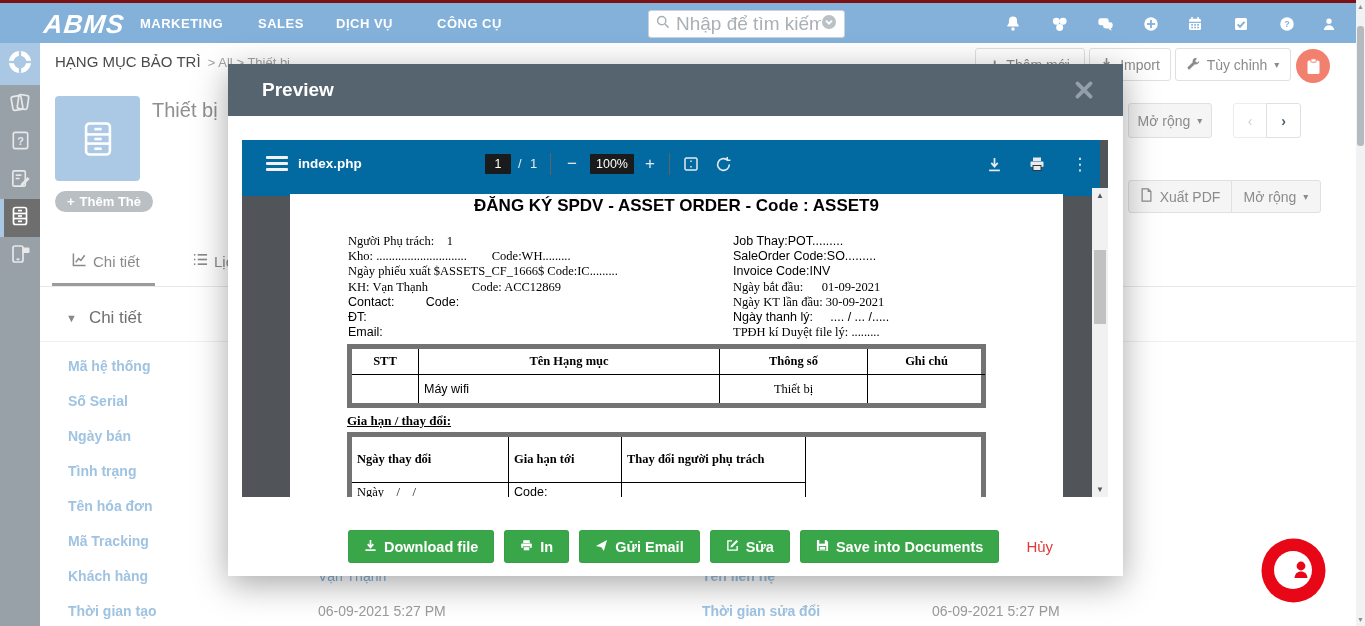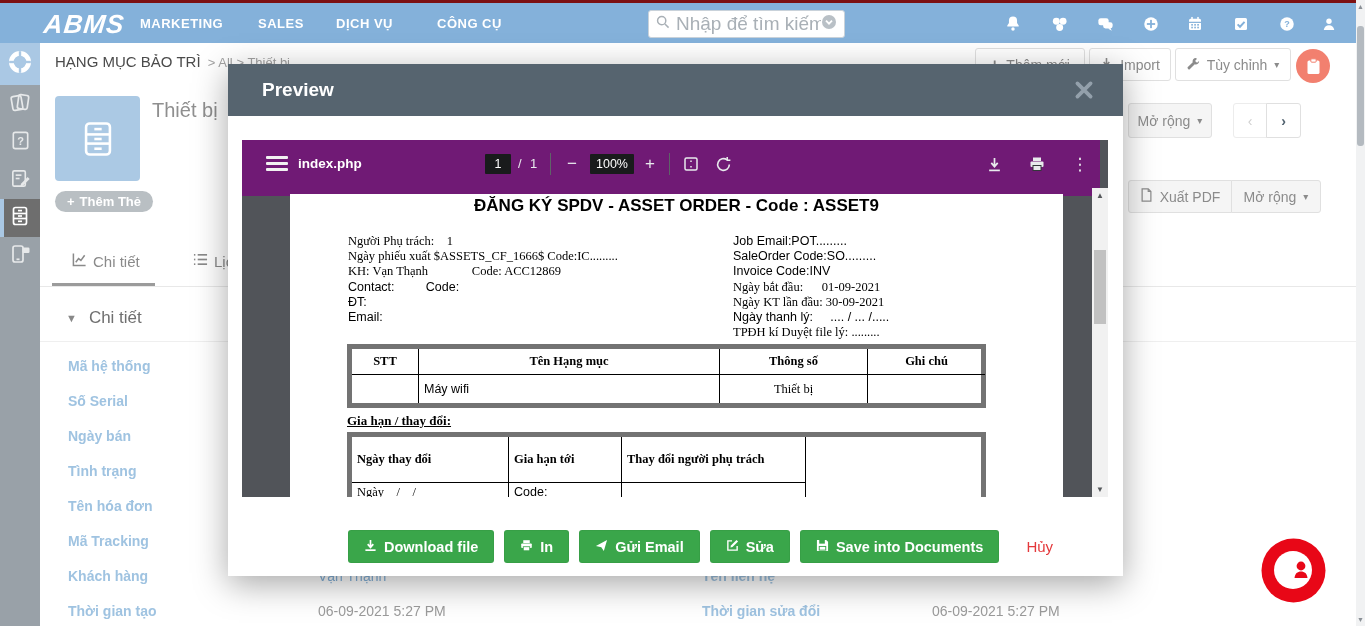--- a/index.html
+++ b/index.html
@@ -61,21 +61,21 @@
   
   #modal{position:absolute;left:228px;top:64px;width:895px;height:512px;background:#fff;
     box-shadow:0 8px 32px rgba(0,0,0,.35);z-index:20}
   #mhead{position:absolute;left:0;top:0;right:0;height:52px;background:#56646f;display:flex;
     align-items:center;padding:0 28px 0 34px}
   #mtitle{color:#fff;font-size:19px;font-weight:bold}
   #mclose{margin-left:auto;cursor:pointer;width:22px;height:22px}
 
   
   #pdf{position:absolute;left:14px;top:76px;width:866px;height:357px;background:#515459}
-  #ptb{position:absolute;left:0;top:0;right:8px;height:56px;background:#701a75;color:#f1f1f1}
+  #ptb{position:absolute;left:0;top:0;right:8px;height:56px;background:#0369a1;color:#f1f1f1}
   .pham{position:absolute;left:24px;top:16px;width:22px;height:16px;cursor:pointer}
   .pham i{display:block;height:2.6px;background:#f1f1f1;margin-bottom:3.5px;border-radius:1px}
   #pfile{position:absolute;left:56px;top:16px;font-size:13.5px;font-weight:bold;color:#fff}
   .pbox{position:absolute;top:14px;height:20px;background:#191b1c;color:#fff;font-size:12.5px;
     display:flex;align-items:center;justify-content:center;border-radius:1px}
   .ptxt{position:absolute;top:16px;font-size:13px;color:#e8eaed}
   .pdiv{position:absolute;top:13px;width:1px;height:22px;background:#5f6368}
   .pbtn{position:absolute;top:12px;width:24px;height:24px;display:flex;align-items:center;
     justify-content:center;cursor:pointer;color:#e8eaed;font-size:17px}
   #pcontent{position:absolute;left:0;top:48px;right:0;bottom:0;overflow:hidden}
@@ -433,28 +433,29 @@
         </span>
         <span class="pbtn" style="left:826px">⋮</span>
       </div>
 
       <div id="pcontent">
         <div id="docpage">
           <div id="doctitle">ĐĂNG KÝ SPDV - ASSET ORDER - Code : ASSET9</div>
 
           <div class="doccol" style="left:58px">
             <span class="serif">Người Phụ trách:    1</span>
+            <span class="serif">Kho: .............................        Code:WH.........</span>
             <span class="serif">Ngày phiếu xuất $ASSETS_CF_1666$ Code:IC.........</span>
             <span class="serif">KH: Vạn Thạnh              Code: ACC12869</span>
             <span class="sans">Contact:         Code:</span>
             <span class="sans">ĐT:</span>
             <span class="sans">Email:</span>
           </div>
           <div class="doccol" style="left:443px">
-            <span class="sans">Job Email:POT.........</span>
+            <span class="sans">Job Thay:POT.........</span>
             <span class="sans">SaleOrder Code:SO.........</span>
             <span class="sans">Invoice Code:INV</span>
             <span class="serif">Ngày bắt đầu:      01-09-2021</span>
             <span class="serif">Ngày KT lần đầu: 30-09-2021</span>
             <span class="sans">Ngày thanh lý:     .... / ... /.....</span>
             <span class="serif">TPĐH kí Duyệt file lý: .........</span>
           </div>
 
           <div class="dtable" style="top:150px;grid-template-columns:67px 301px 148px 117px">
             <div class="dhead" style="height:26px">STT</div>

